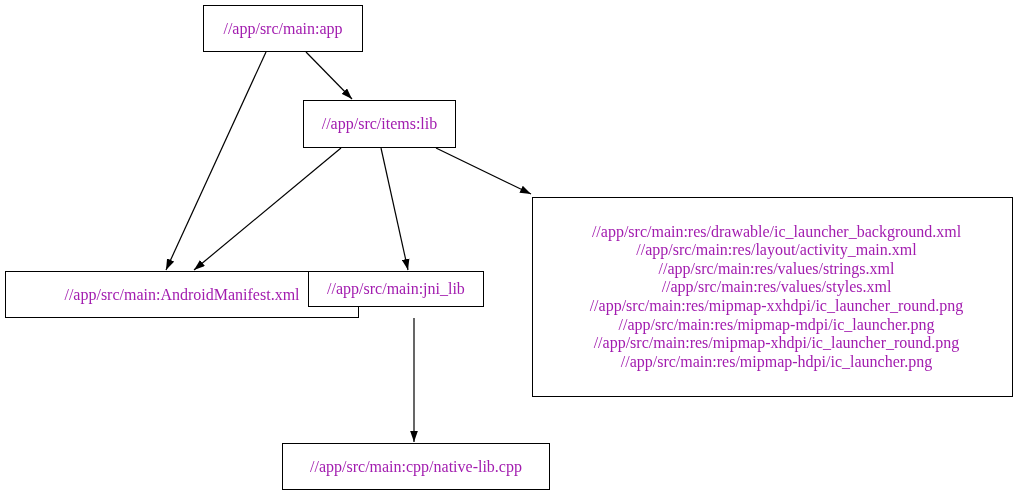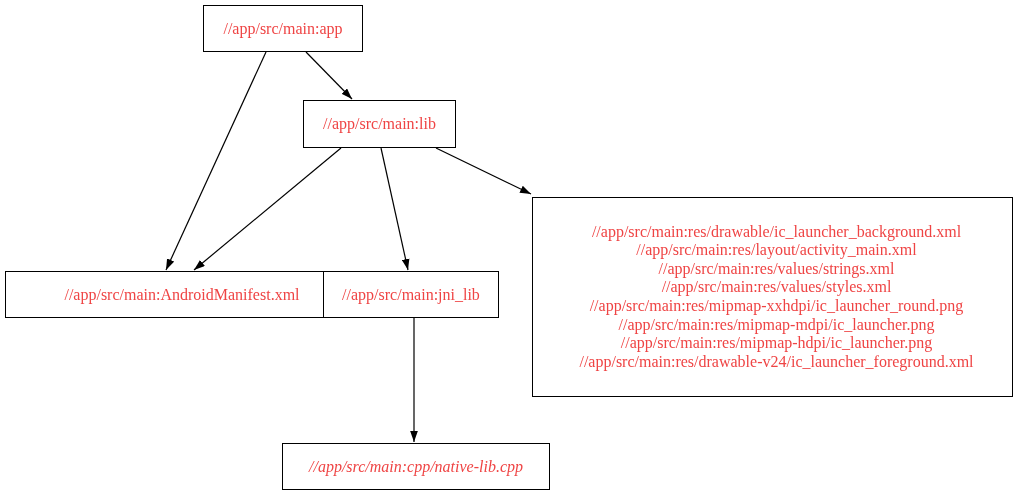--- a/index.html
+++ b/index.html
@@ -23,21 +23,21 @@
   }
   .node {
     position: absolute;
     box-sizing: border-box;
     border: 1px solid #000000;
     background: #ffffff;
     display: flex;
     align-items: center;
     justify-content: center;
     font-size: 16px;
-    color: #ef4444;
+    color: #a21caf;
     white-space: nowrap;
     z-index: 1;
   }
   .node.multiline {
     flex-direction: column;
     justify-content: center;
     text-align: center;
     line-height: 18.6px;
     padding-left: 8px;
   }
@@ -64,39 +64,39 @@
     <line class="edge-line" x1="381" y1="148" x2="408" y2="270" marker-end="url(#arrow)"></line>
     <line class="edge-line" x1="436" y1="148" x2="531" y2="194" marker-end="url(#arrow)"></line>
     <line class="edge-line" x1="414" y1="318" x2="414" y2="442" marker-end="url(#arrow)"></line>
   </svg>
 
   <div class="node" style="left:203px; top:5px; width:160px; height:47px;">
     <span>//app/src/main:app</span>
   </div>
 
   <div class="node" style="left:303px; top:100px; width:153px; height:48px;">
-    <span>//app/src/main:lib</span>
+    <span>//app/src/items:lib</span>
   </div>
 
   <div class="node" style="left:5px; top:271px; width:354px; height:47px;">
     <span>//app/src/main:AndroidManifest.xml</span>
   </div>
 
-  <div class="node" style="left:323px; top:271px; width:176px; height:47px;">
+  <div class="node" style="left:308px; top:271px; width:176px; height:36px;">
     <span>//app/src/main:jni_lib</span>
   </div>
 
   <div class="node multiline" style="left:532px; top:197px; width:481px; height:200px;">
     <div>//app/src/main:res/drawable/ic_launcher_background.xml</div>
     <div>//app/src/main:res/layout/activity_main.xml</div>
     <div>//app/src/main:res/values/strings.xml</div>
     <div>//app/src/main:res/values/styles.xml</div>
     <div>//app/src/main:res/mipmap-xxhdpi/ic_launcher_round.png</div>
     <div>//app/src/main:res/mipmap-mdpi/ic_launcher.png</div>
+    <div>//app/src/main:res/mipmap-xhdpi/ic_launcher_round.png</div>
     <div>//app/src/main:res/mipmap-hdpi/ic_launcher.png</div>
-    <div>//app/src/main:res/drawable-v24/ic_launcher_foreground.xml</div>
   </div>
 
-  <div class="node" style="left:282px; top:443px; width:268px; height:47px;font-style:italic;">
+  <div class="node" style="left:282px; top:443px; width:268px; height:47px;">
     <span>//app/src/main:cpp/native-lib.cpp</span>
   </div>
 
 </div>
 
 </body></html>

